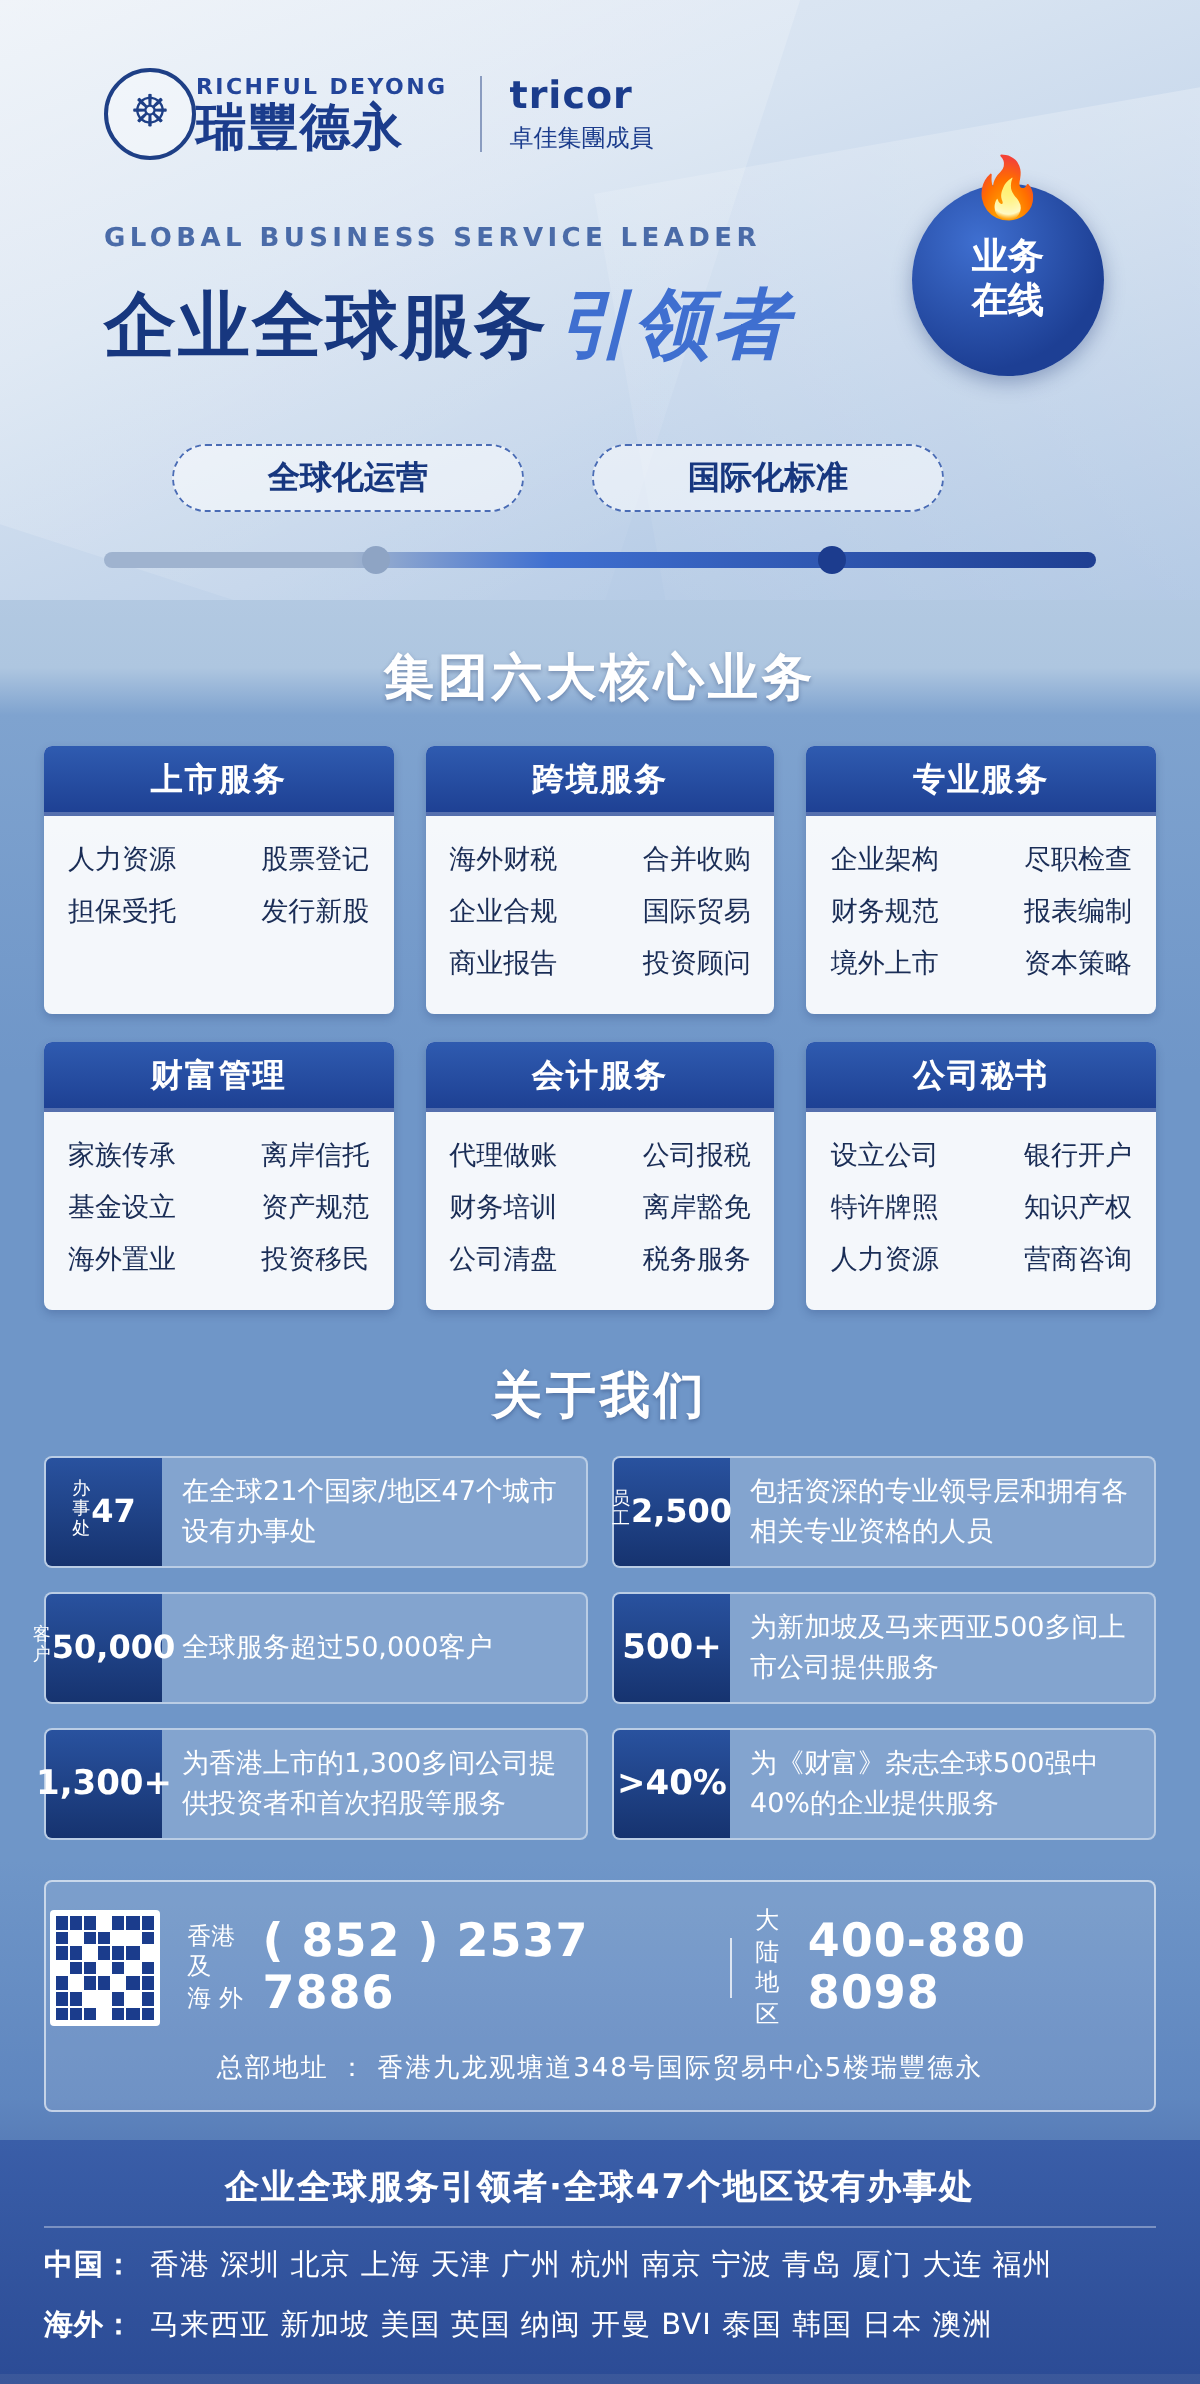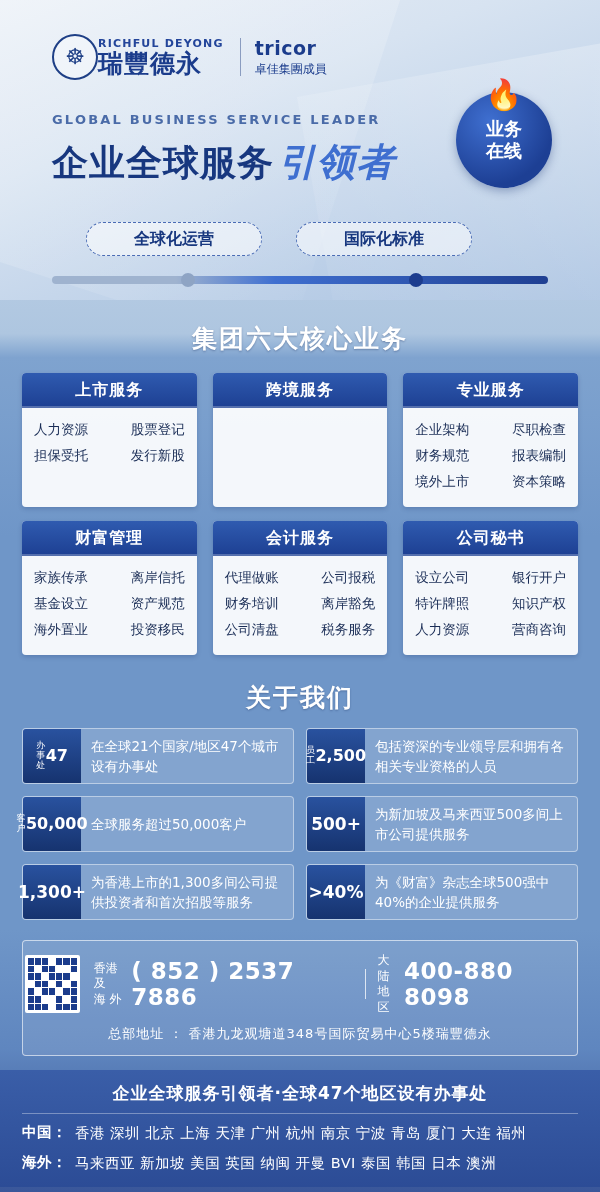--- a/index.html
+++ b/index.html
@@ -225,20 +225,34 @@
           </div>
           <div class="card-row">
             <span>担保受托</span>
             <span>发行新股</span>
           </div>
         </div>
       </div>
 
       <div class="card">
         <div class="card-head">跨境服务</div>
+        <div class="card-body">
+          <div class="card-row">
+            <span>海外财税</span>
+            <span>合并收购</span>
+          </div>
+          <div class="card-row">
+            <span>企业合规</span>
+            <span>国际贸易</span>
+          </div>
+          <div class="card-row">
+            <span>商业报告</span>
+            <span>投资顾问</span>
+          </div>
+        </div>
       </div>
 
       <div class="card">
         <div class="card-head">专业服务</div>
         <div class="card-body">
           <div class="card-row">
             <span>企业架构</span>
             <span>尽职检查</span>
           </div>
           <div class="card-row">

